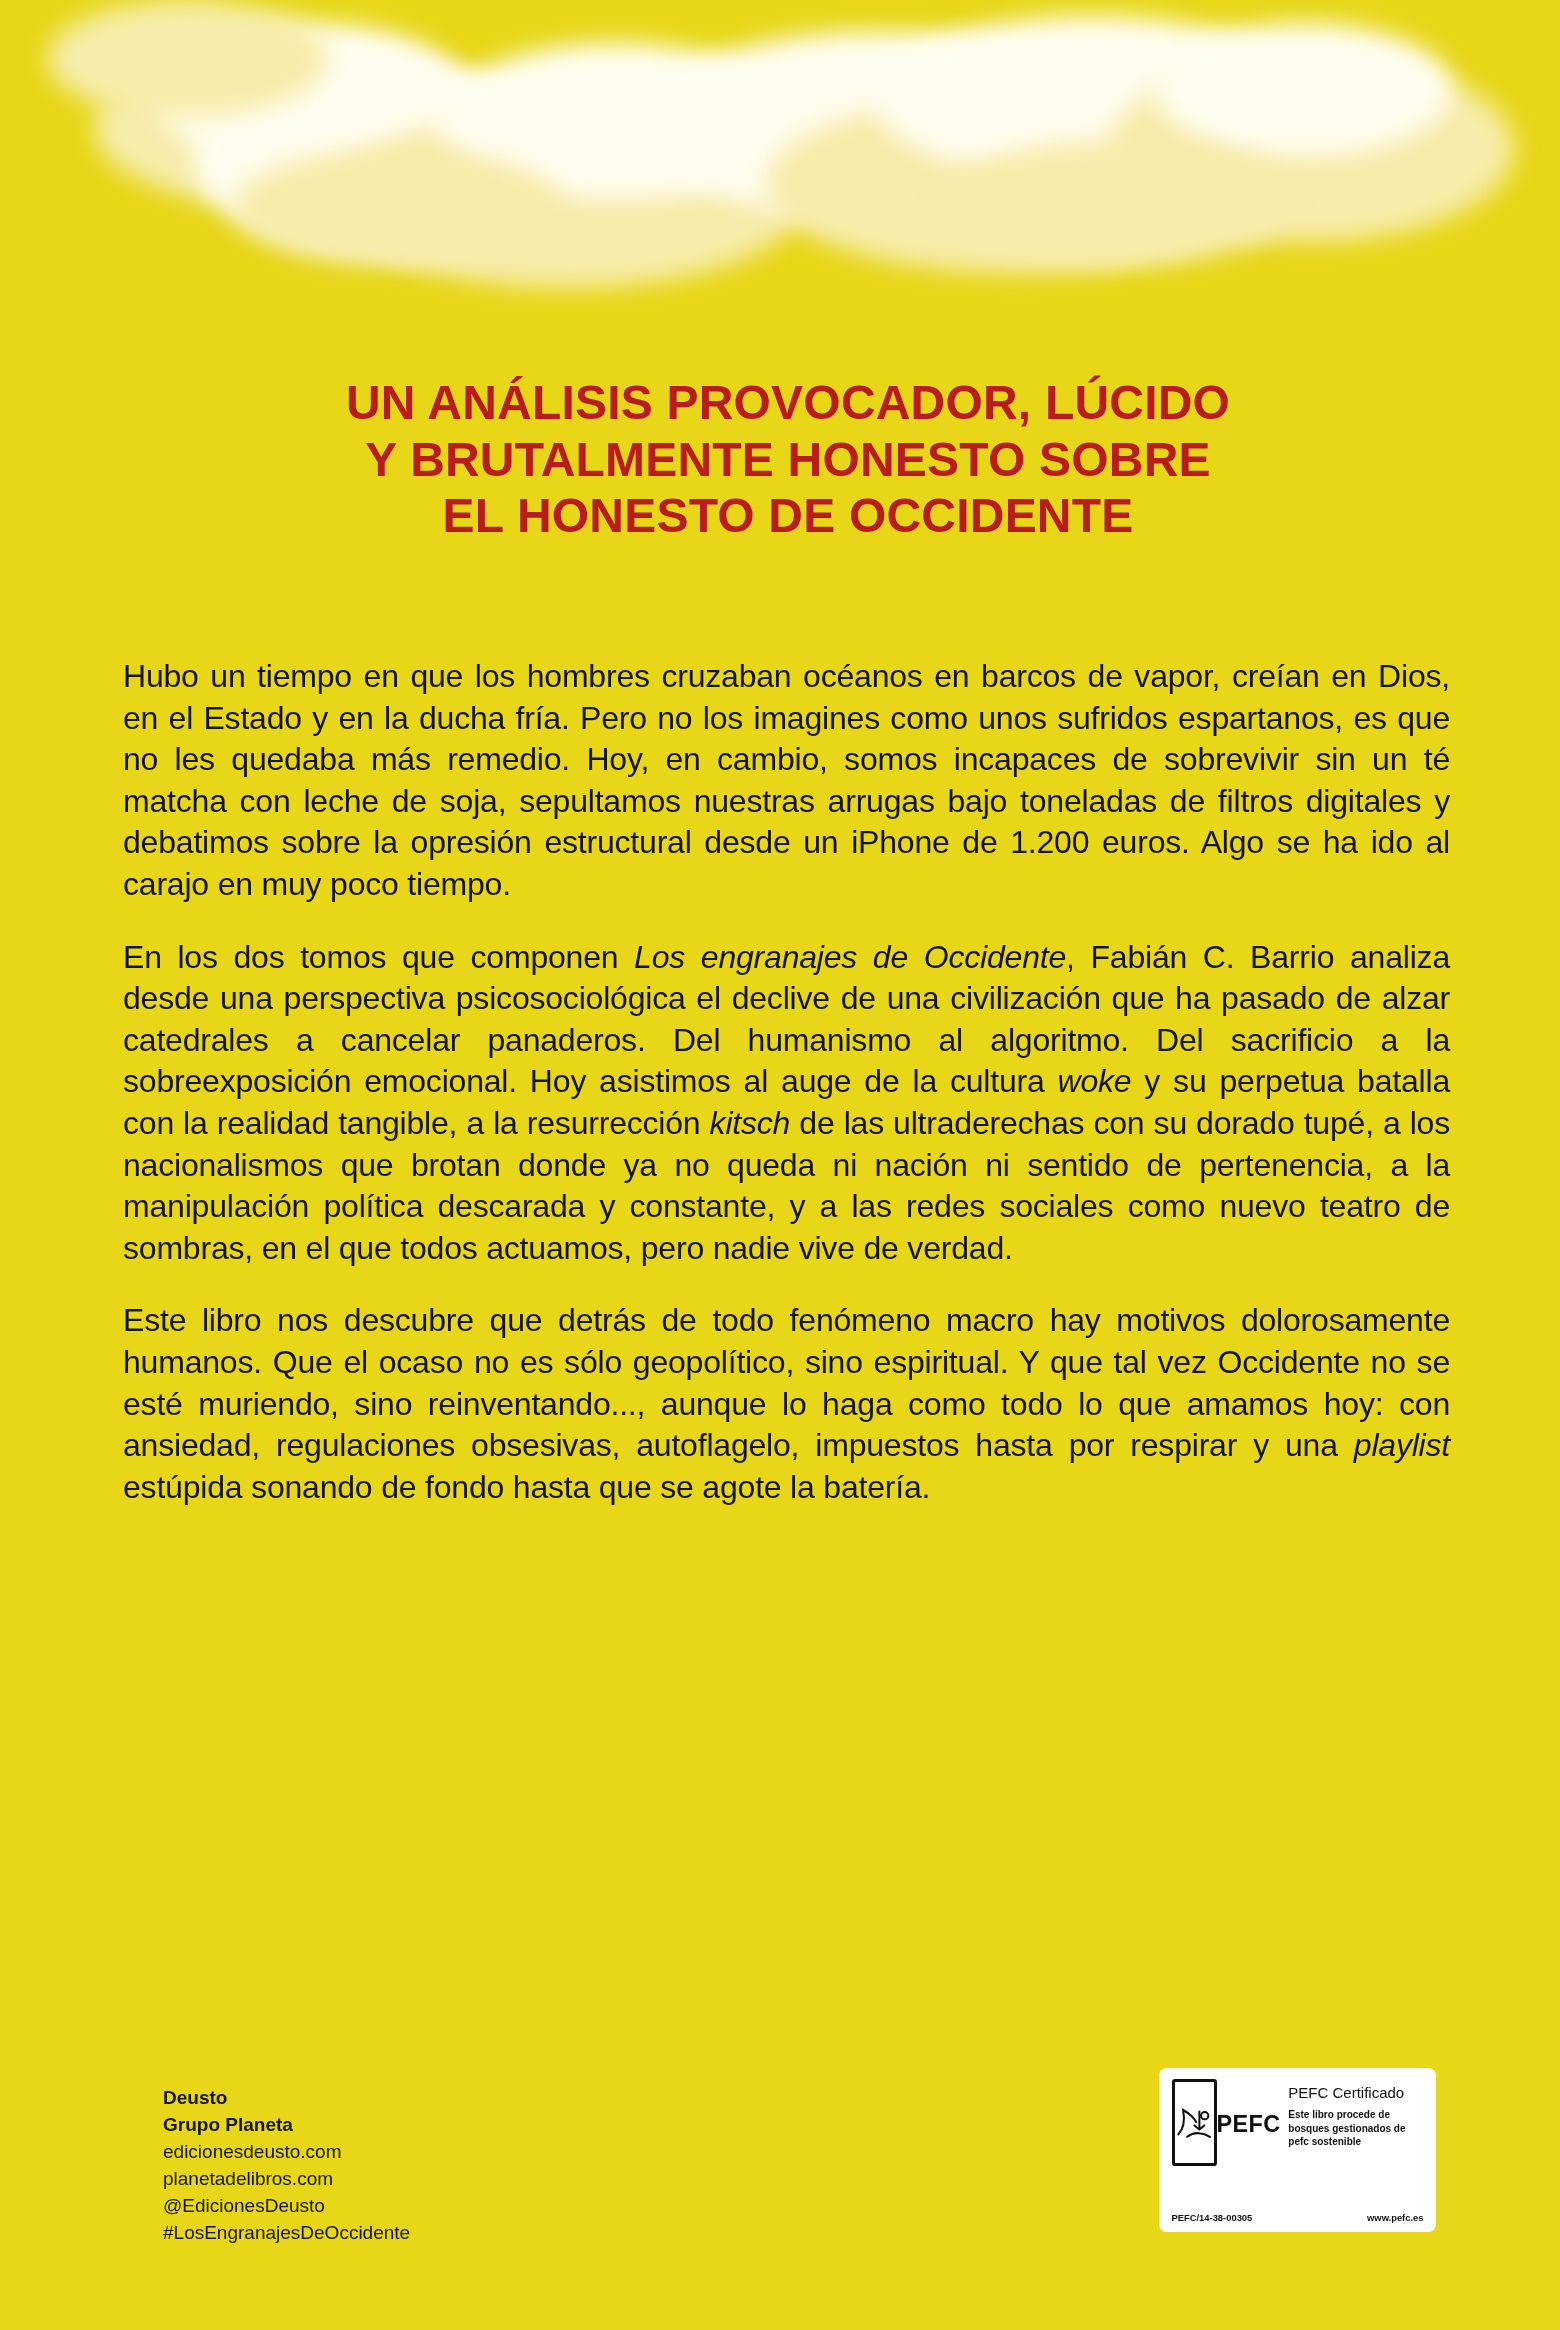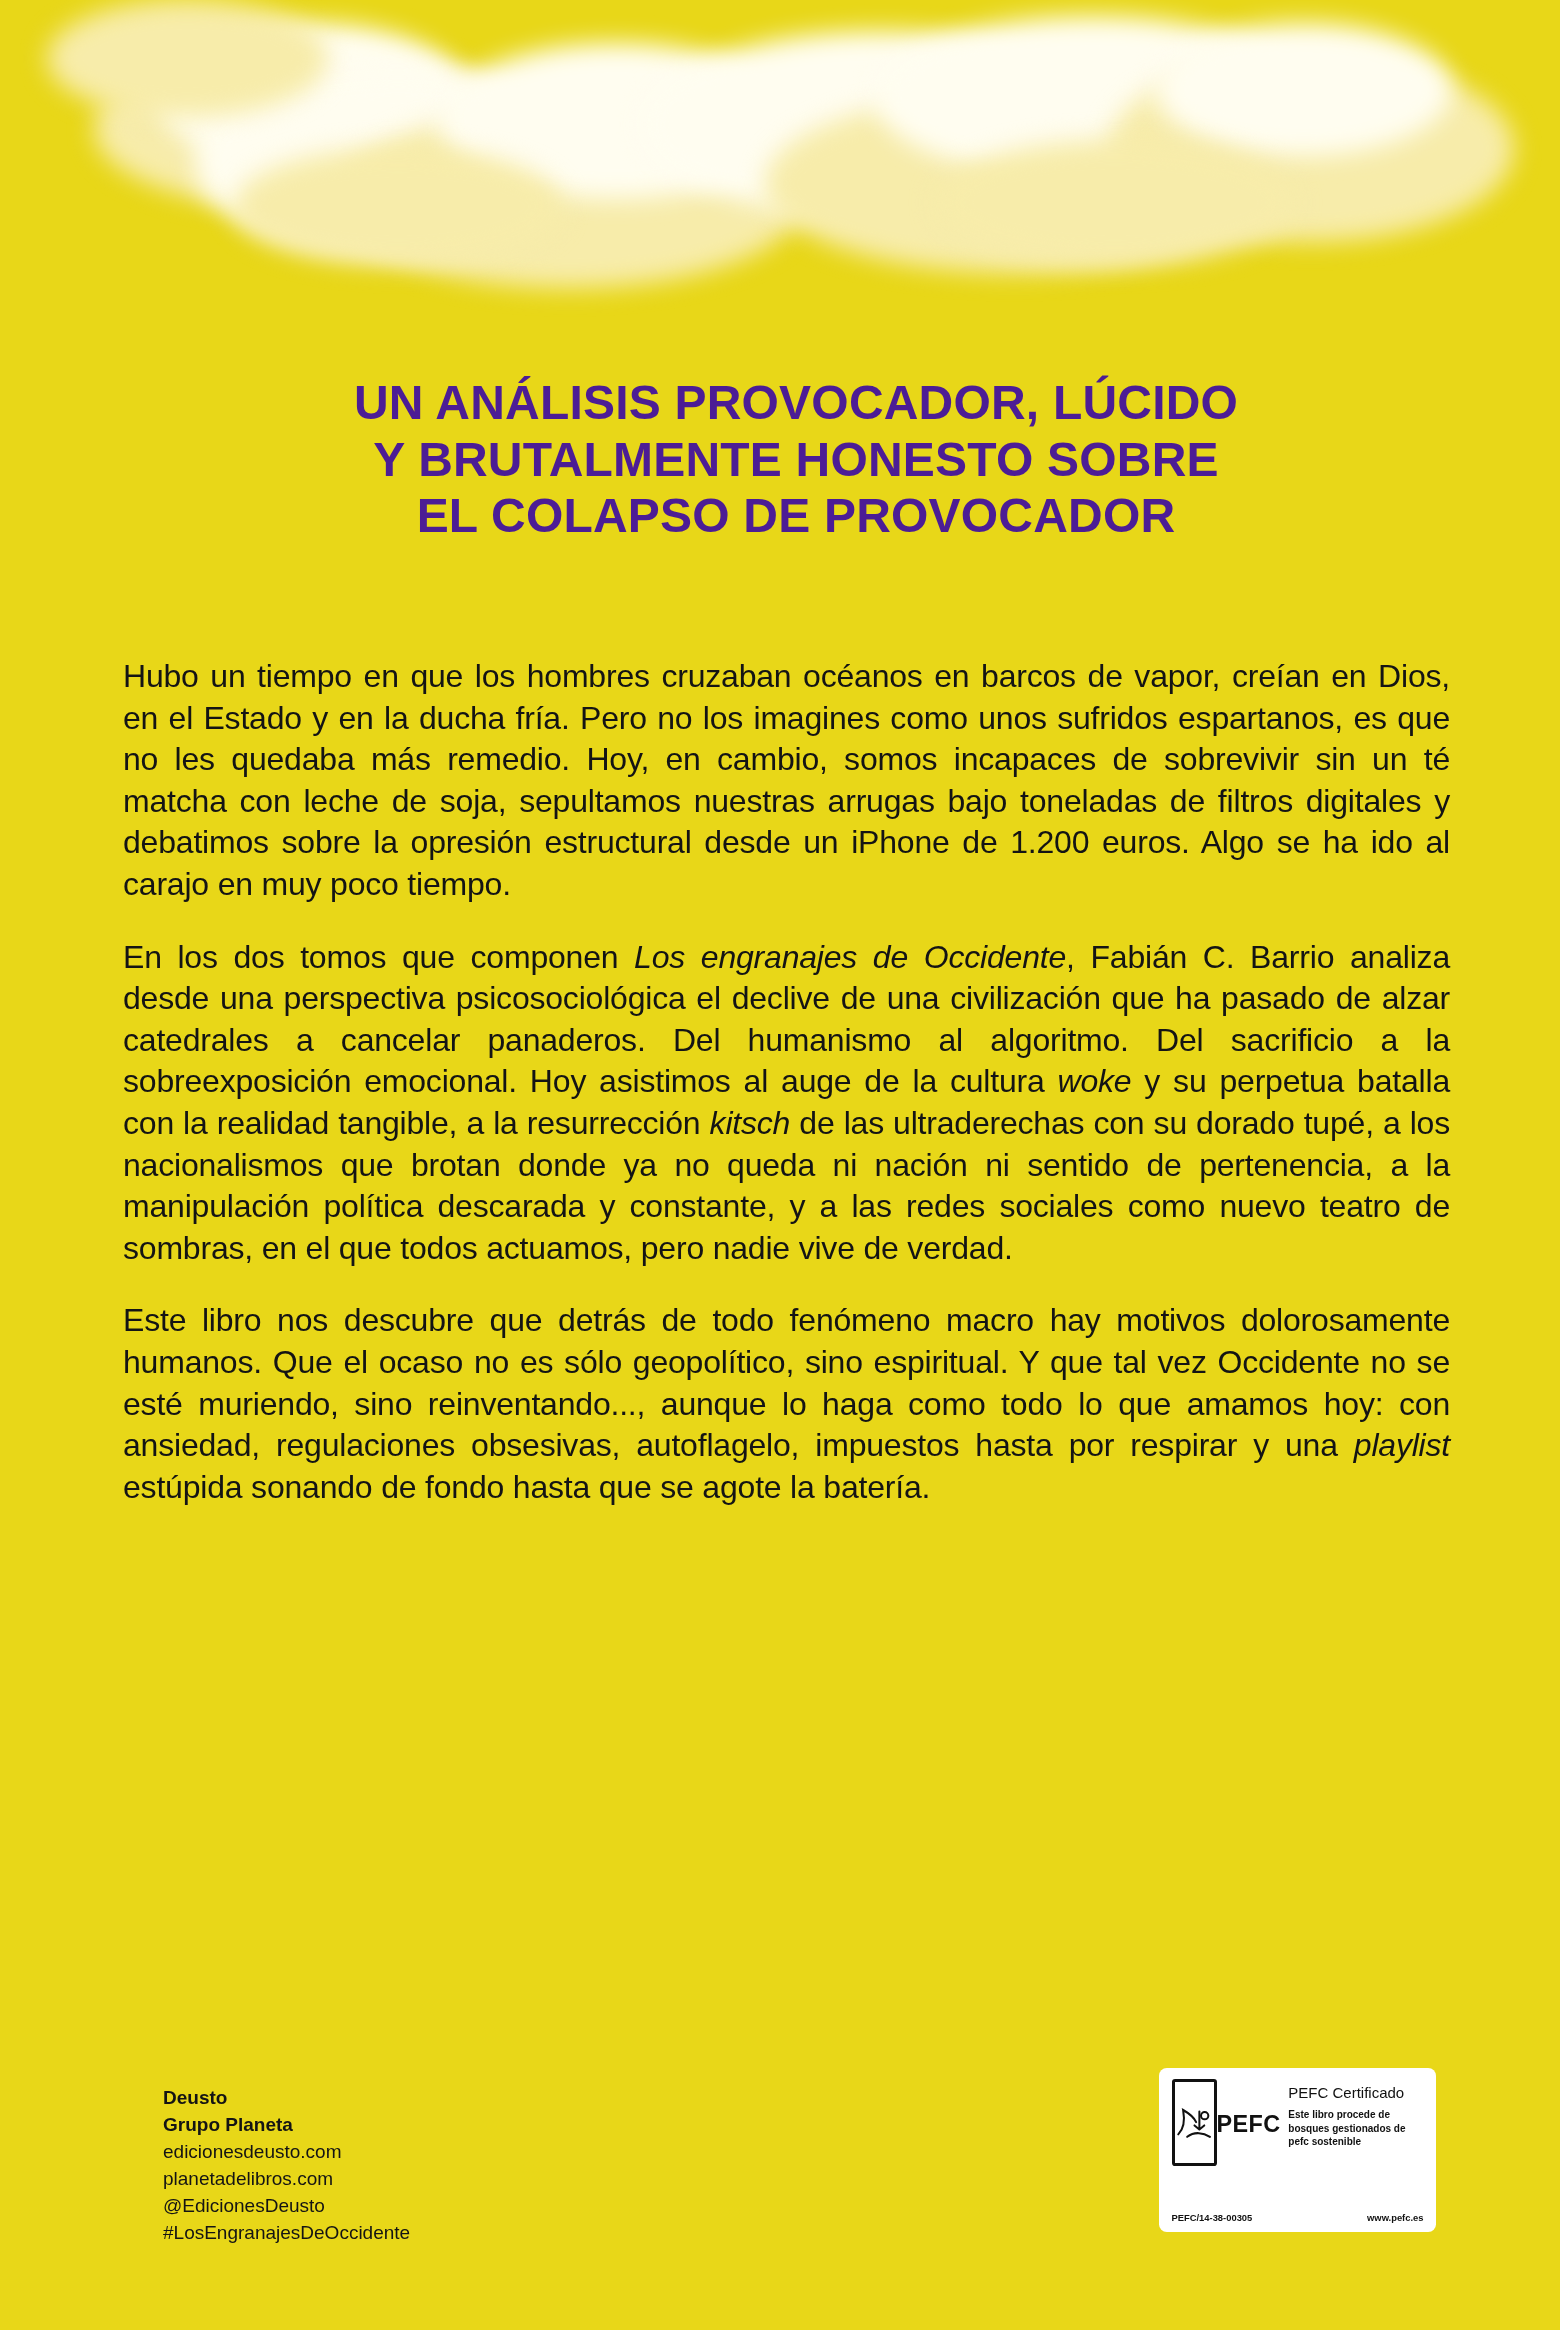--- a/index.html
+++ b/index.html
@@ -30,24 +30,24 @@
     border-radius: 50%;
     background: #fdf8c9;
     filter: blur(12.5px);
   }
   .cloud.bright { background: #fffdf0; }
   .cloud.soft { background: #f7ecaa; }
 
   
   .headline {
     position: absolute;
-    left: 125px;
+    left: 117px;
     top: 375px;
     width: 1342px;
-    color: #4c1d95;
+    color: #b91c1c;
     font-weight: bold;
     font-size: 48px;
     line-height: 1.18;
     letter-spacing: 0.2px;
     text-align: center;
   }
   .headline .ln {
     display: block;
     white-space: nowrap;
   }
@@ -170,21 +170,21 @@
   <div class="cloud soft" style="left:1108px; top:55px; width:406px; height:187px;"></div>
   <div class="cloud bright" style="left:1155px; top:23.4px; width:297px; height:133px;"></div>
   <div class="cloud soft" style="left:47px;  top:0px;   width:281px; height:117px;"></div>
   <div class="cloud soft" style="left:234px; top:148px; width:328px; height:117px;"></div>
   <div class="cloud soft" style="left:936px; top:140px; width:359px; height:125px;"></div>
 </div>
 
 <div class="headline">
   <span class="ln">UN ANÁLISIS PROVOCADOR, LÚCIDO</span>
   <span class="ln">Y BRUTALMENTE HONESTO SOBRE</span>
-  <span class="ln">EL COLAPSO DE PROVOCADOR</span>
+  <span class="ln">EL HONESTO DE OCCIDENTE</span>
 </div>
 
 <div class="body-copy">
 
   <p class="para">
     <span>Hubo un tiempo en que los hombres cruzaban océanos en barcos de vapor, creían en Dios, en el Estado y en la ducha fría. Pero no los imagines como unos sufridos espartanos, es que no les quedaba más remedio. Hoy, en cambio, somos incapaces de sobrevivir sin un té matcha con leche de soja, sepultamos nuestras arrugas bajo toneladas de filtros digitales y debatimos sobre la opresión estructural desde un iPhone de 1.200 euros. Algo se ha ido al carajo en muy poco tiempo.</span>
   </p>
 
   <p class="para">
     <span>En los dos tomos que componen </span><span class="it">Los engranajes de Occidente</span><span>, Fabián C. Barrio analiza desde una perspectiva psicosociológica el declive de una civilización que ha pasado de alzar catedrales a cancelar panaderos. Del humanismo al algoritmo. Del sacrificio a la sobreexposición emocional. Hoy asistimos al auge de la cultura </span><span class="it">woke</span><span> y su perpetua batalla con la realidad tangible, a la resurrección </span><span class="it">kitsch</span><span> de las ultraderechas con su dorado tupé, a los nacionalismos que brotan donde ya no queda ni nación ni sentido de pertenencia, a la manipulación política descarada y constante, y a las redes sociales como nuevo teatro de sombras, en el que todos actuamos, pero nadie vive de verdad.</span>

